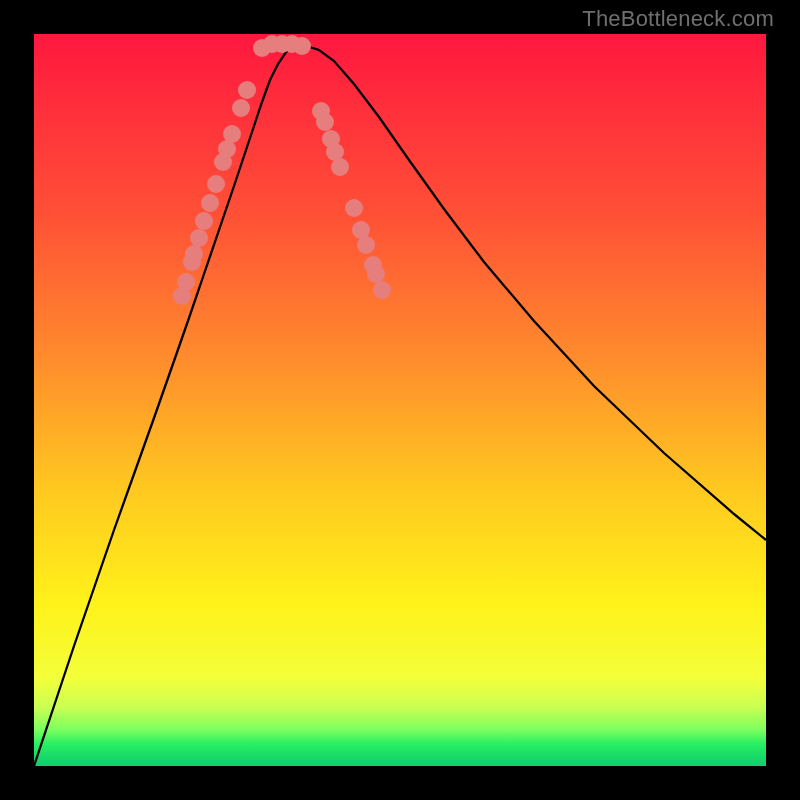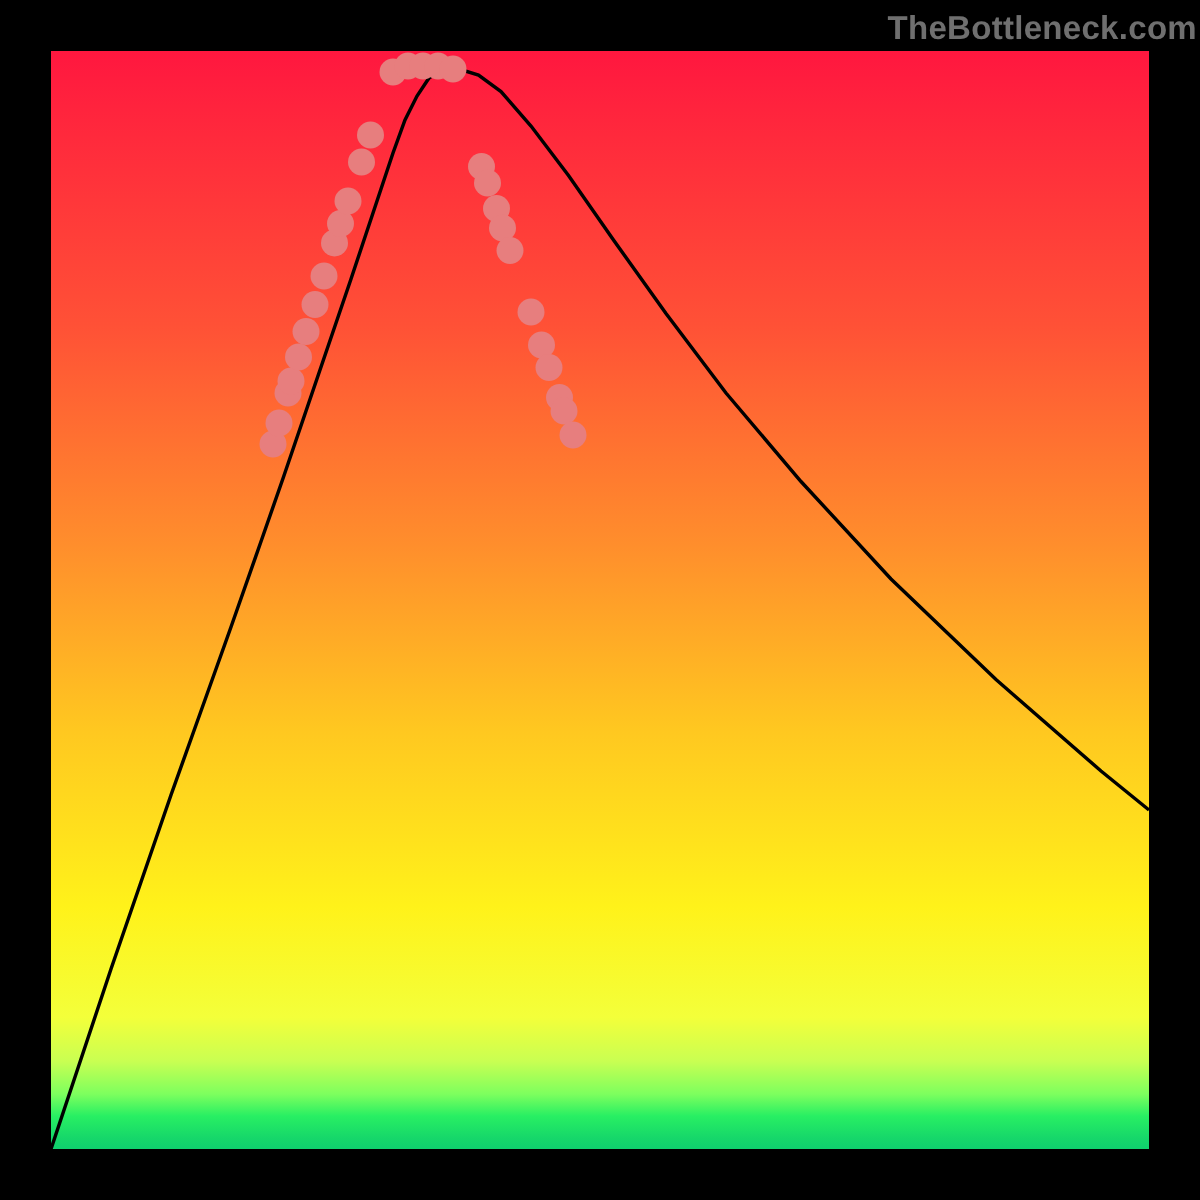--- a/index.html
+++ b/index.html
@@ -36,25 +36,25 @@
       #c9ff52 92%,
       #7dff5e 95%,
       #28ef63 97%,
       #16d76a 99%,
       #0fd06e 100%
     );
   }
   .watermark {
     position: absolute;
     top: 6px;
-    right: 2px;
+    right: 26px;
     color: #6f6f6f;
     font-size: 22px;
     letter-spacing: 0.2px;
-    font-weight: 700;
+    font-weight: 400;
     user-select: none;
   }
   svg.curve {
     position: absolute;
     left: 0;
     top: 0;
     width: 732px;
     height: 732px;
     overflow: visible;
   }

